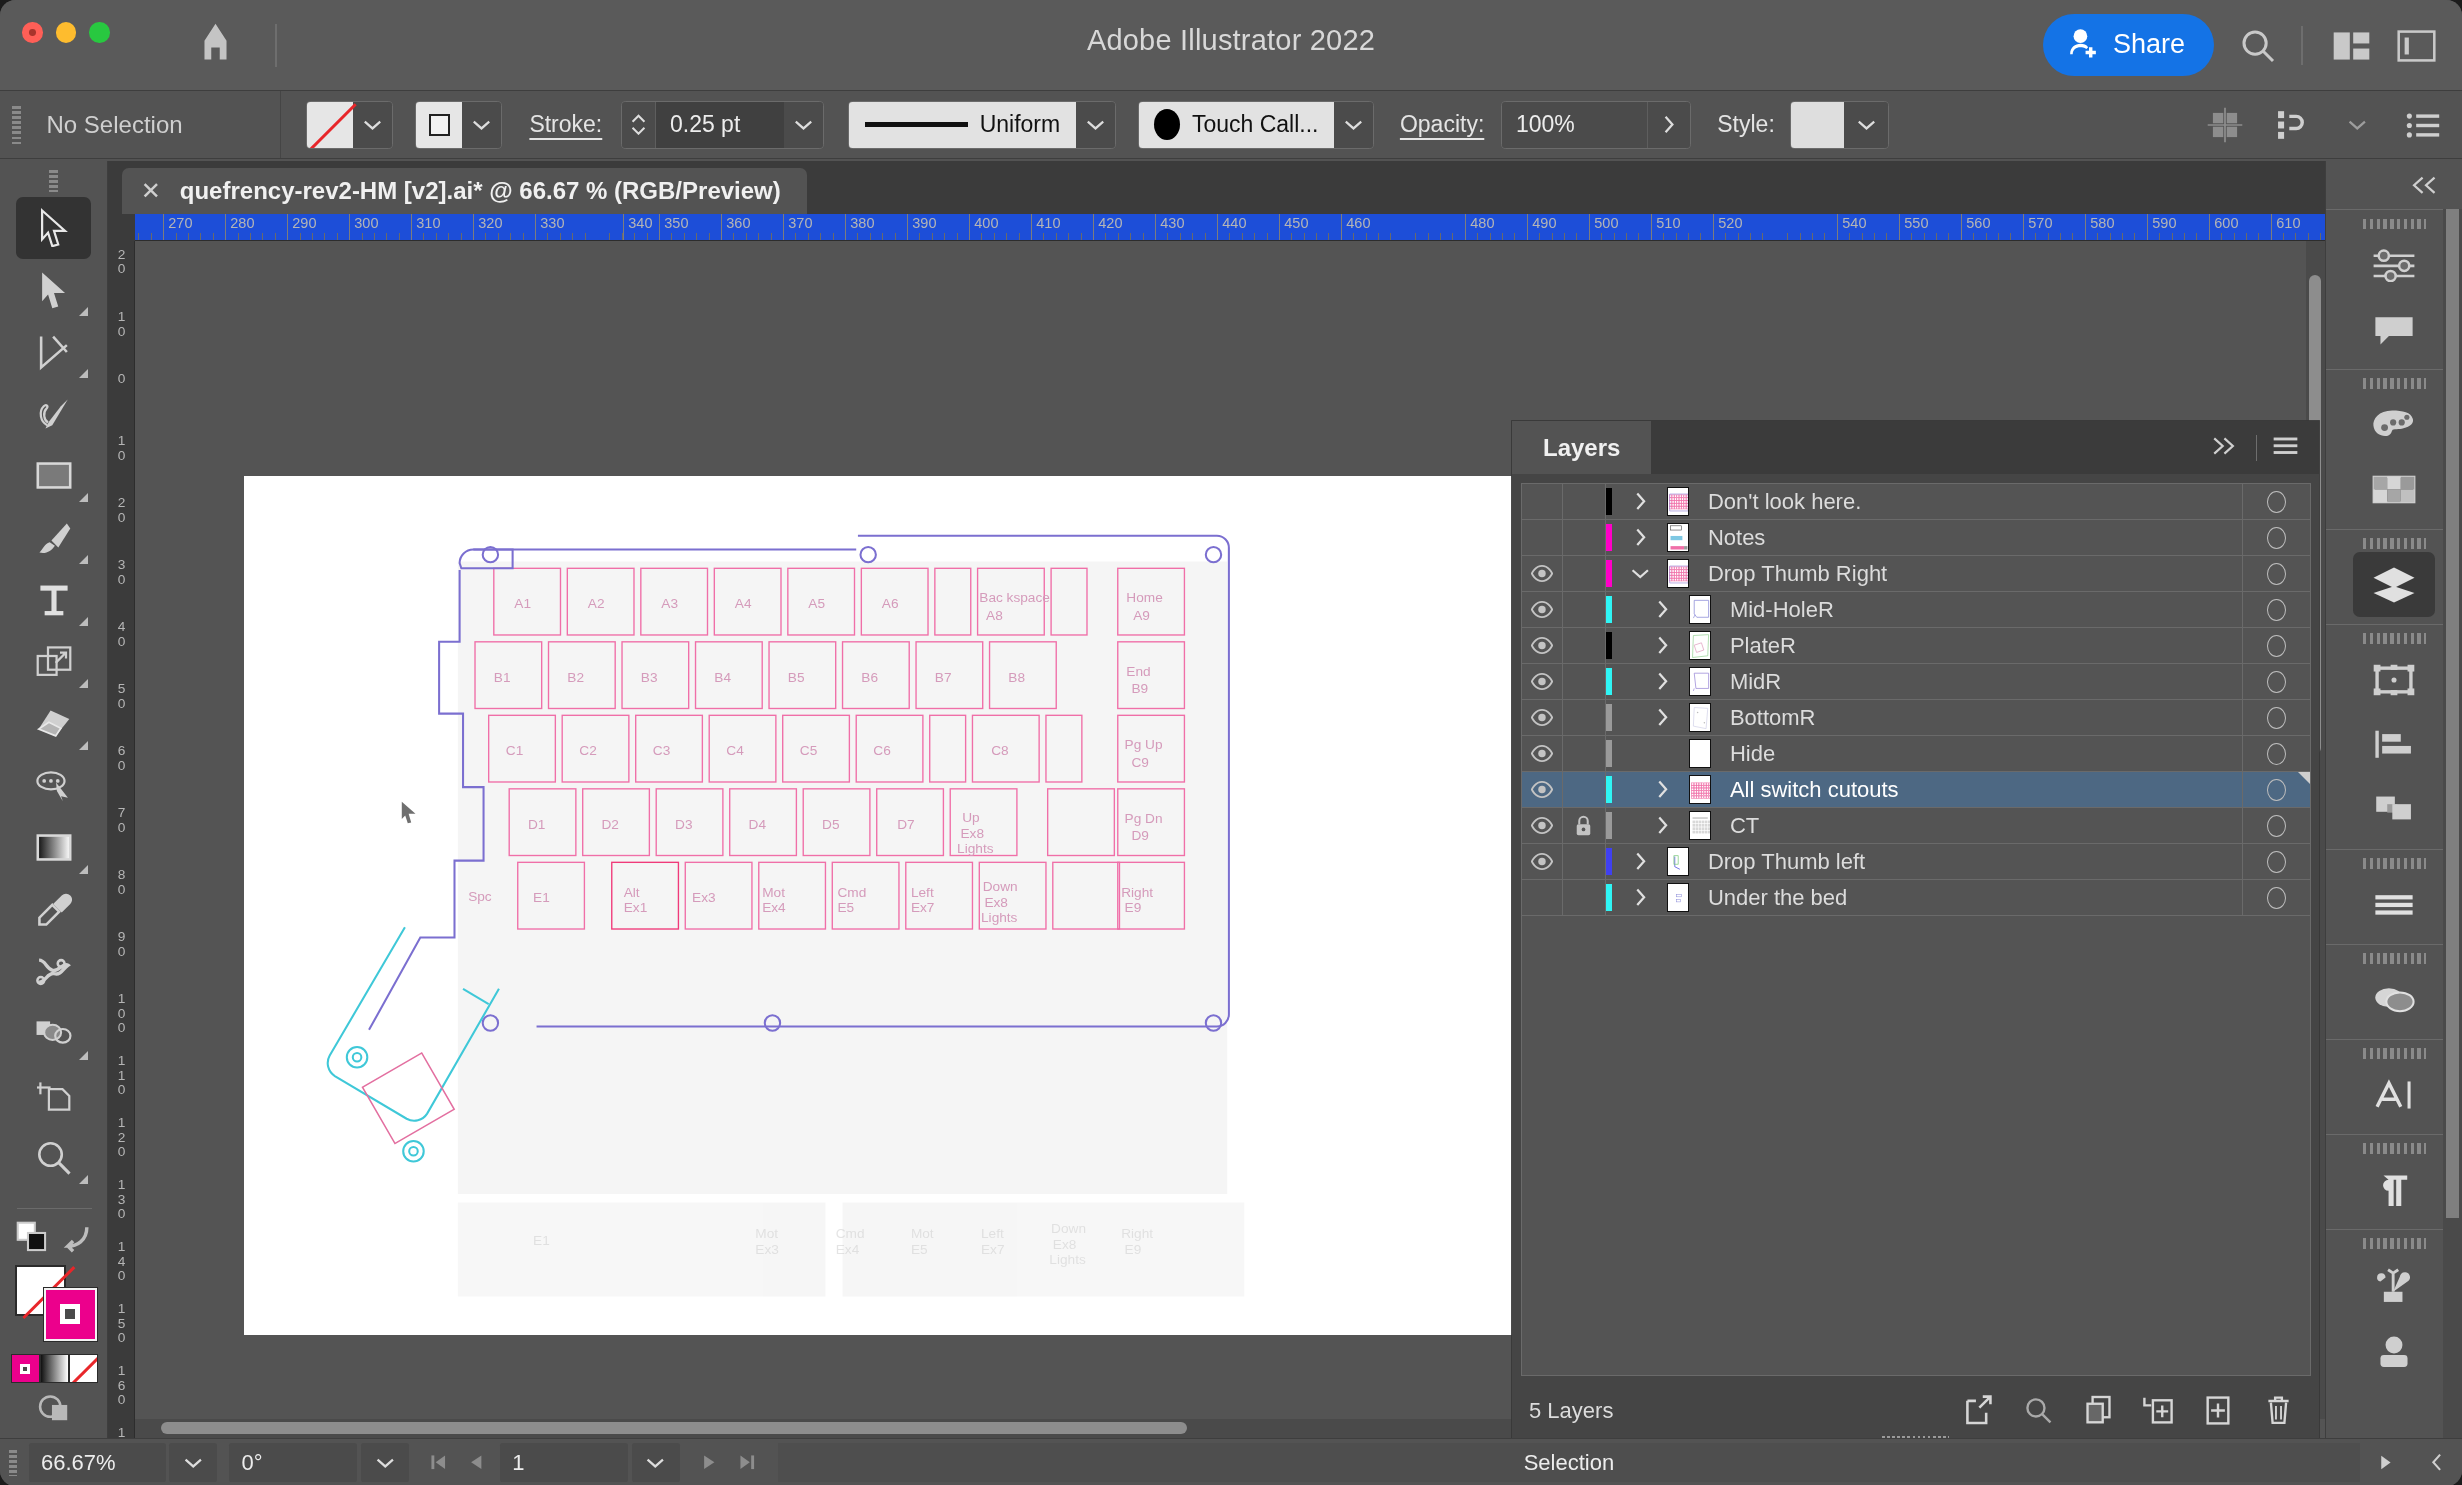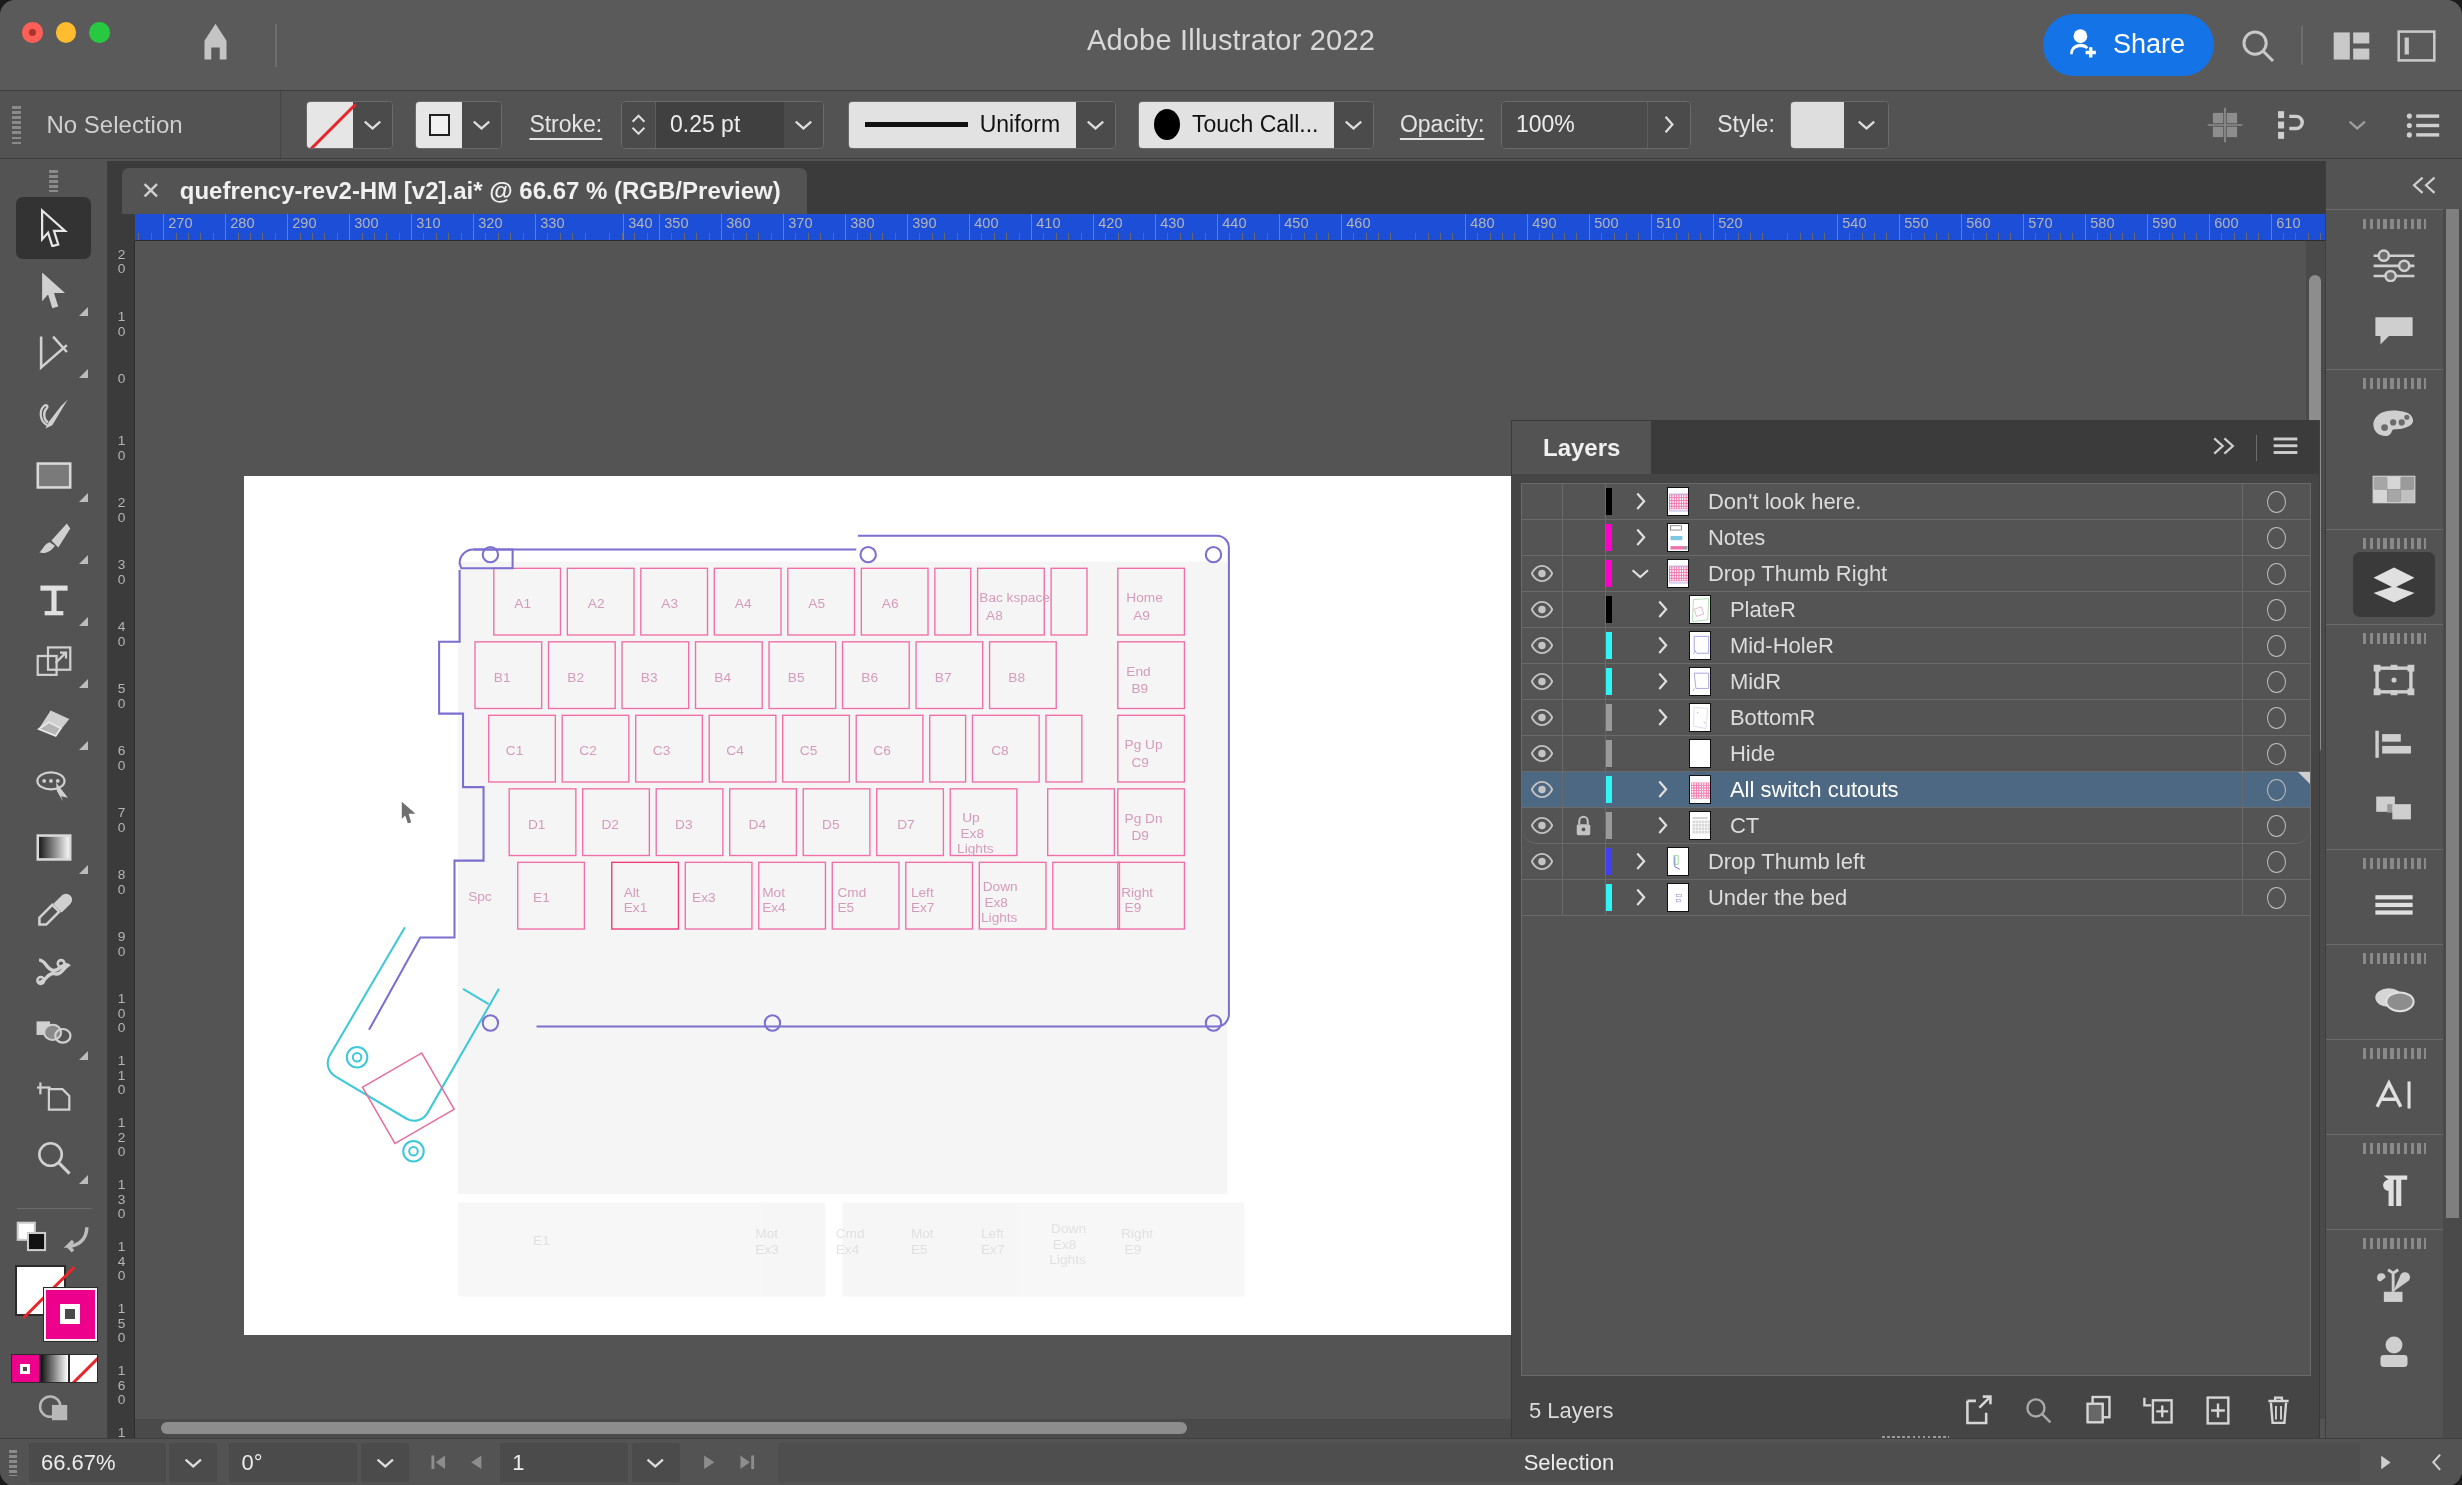--- a/index.html
+++ b/index.html
@@ -1299,63 +1299,63 @@
         </div>
         <div class="lrow" style="position: relative;">
           <div class="c-eye">
             <svg width="22" height="19" viewBox="0 0 26 22">
               <path d="M13 2 C5 2 1 11 1 11 C1 11 5 20 13 20 C21 20 25 11 25 11 C25 11 21 2 13 2 Z" fill="none" stroke="#c3c3c3" stroke-width="2.2"></path>
               <circle cx="13" cy="11" r="4.4" fill="#c3c3c3"></circle>
             </svg>
           </div>
           <div class="c-lock"></div>
           <div class="c-color">
+            <i style="background:#2ff5f5"></i>
+          </div>
+          <div class="c-indent" style="width: 22px;"></div>
+          <div class="c-arrow">
+            <svg width="15.4" height="20.5" viewBox="0 0 18 24">
+              <polyline points="5,3 13,12 5,21" fill="none" stroke="#e0e0e0" stroke-width="2.6"></polyline>
+            </svg>
+          </div>
+          <div class="c-thumb">
+            <div class="thumbbox"><svg width="22" height="29" viewBox="0 0 26 34">
+                <path d="M5 5 h17 v20 h-14 l-3 -4 z" fill="none" stroke="#8a8ad8" stroke-width="0.9"></path>
+                <path d="M6 22 l-2 4" stroke="#8a8ad8" stroke-width="0.8"></path>
+              </svg></div>
+          </div>
+          <div class="lname">Mid-HoleR</div>
+          <div class="c-target">
+            <div class="target-o"></div>
+          </div>
+        </div>
+        <div class="lrow" style="position: relative;">
+          <div class="c-eye">
+            <svg width="22" height="19" viewBox="0 0 26 22">
+              <path d="M13 2 C5 2 1 11 1 11 C1 11 5 20 13 20 C21 20 25 11 25 11 C25 11 21 2 13 2 Z" fill="none" stroke="#c3c3c3" stroke-width="2.2"></path>
+              <circle cx="13" cy="11" r="4.4" fill="#c3c3c3"></circle>
+            </svg>
+          </div>
+          <div class="c-lock"></div>
+          <div class="c-color">
             <i style="background:#000000"></i>
           </div>
           <div class="c-indent" style="width: 22px;"></div>
           <div class="c-arrow">
             <svg width="15.4" height="20.5" viewBox="0 0 18 24">
               <polyline points="5,3 13,12 5,21" fill="none" stroke="#e0e0e0" stroke-width="2.6"></polyline>
             </svg>
           </div>
           <div class="c-thumb">
             <div class="thumbbox"><svg width="22" height="29" viewBox="0 0 26 34">
                 <path d="M4 4 L22 3 L21 28 L3 30 Z" fill="none" stroke="#8fd08f" stroke-width="0.8"></path>
                 <rect x="6" y="14" width="9" height="9" fill="none" stroke="#e0a0c0" stroke-width="0.8" transform="rotate(-18 10 18)"></rect>
               </svg></div>
           </div>
           <div class="lname">PlateR</div>
-          <div class="c-target">
-            <div class="target-o"></div>
-          </div>
-        </div>
-        <div class="lrow" style="position: relative;">
-          <div class="c-eye">
-            <svg width="22" height="19" viewBox="0 0 26 22">
-              <path d="M13 2 C5 2 1 11 1 11 C1 11 5 20 13 20 C21 20 25 11 25 11 C25 11 21 2 13 2 Z" fill="none" stroke="#c3c3c3" stroke-width="2.2"></path>
-              <circle cx="13" cy="11" r="4.4" fill="#c3c3c3"></circle>
-            </svg>
-          </div>
-          <div class="c-lock"></div>
-          <div class="c-color">
-            <i style="background:#2ff5f5"></i>
-          </div>
-          <div class="c-indent" style="width: 22px;"></div>
-          <div class="c-arrow">
-            <svg width="15.4" height="20.5" viewBox="0 0 18 24">
-              <polyline points="5,3 13,12 5,21" fill="none" stroke="#e0e0e0" stroke-width="2.6"></polyline>
-            </svg>
-          </div>
-          <div class="c-thumb">
-            <div class="thumbbox"><svg width="22" height="29" viewBox="0 0 26 34">
-                <path d="M5 5 h17 v20 h-14 l-3 -4 z" fill="none" stroke="#8a8ad8" stroke-width="0.9"></path>
-                <path d="M6 22 l-2 4" stroke="#8a8ad8" stroke-width="0.8"></path>
-              </svg></div>
-          </div>
-          <div class="lname">Mid-HoleR</div>
           <div class="c-target">
             <div class="target-o"></div>
           </div>
         </div>
         <div class="lrow" style="position: relative;">
           <div class="c-eye">
             <svg width="22" height="19" viewBox="0 0 26 22">
               <path d="M13 2 C5 2 1 11 1 11 C1 11 5 20 13 20 C21 20 25 11 25 11 C25 11 21 2 13 2 Z" fill="none" stroke="#c3c3c3" stroke-width="2.2"></path>
               <circle cx="13" cy="11" r="4.4" fill="#c3c3c3"></circle>
             </svg>
@@ -1501,21 +1501,21 @@
                   <rect x="22.3" y="23.5" width="2.5" height="2.7"></rect>
                 </g>
               </svg></div>
           </div>
           <div class="lname">All switch cutouts</div>
           <div class="c-target">
             <div class="target-o"></div>
           </div>
           <div class="sel-corner"></div>
         </div>
-        <div class="lrow" style="position: relative; border-radius: 15px;">
+        <div class="lrow" style="position: relative;">
           <div class="c-eye">
             <svg width="22" height="19" viewBox="0 0 26 22">
               <path d="M13 2 C5 2 1 11 1 11 C1 11 5 20 13 20 C21 20 25 11 25 11 C25 11 21 2 13 2 Z" fill="none" stroke="#c3c3c3" stroke-width="2.2"></path>
               <circle cx="13" cy="11" r="4.4" fill="#c3c3c3"></circle>
             </svg>
           </div>
           <div class="c-lock">
             <svg width="19" height="22" viewBox="0 0 22 26">
               <path d="M6 11 V7 a5 5 0 0 1 10 0 v4" fill="none" stroke="#c3c3c3" stroke-width="2.4"></path>
               <rect x="3" y="11" width="16" height="13" rx="2" fill="#c3c3c3"></rect>

